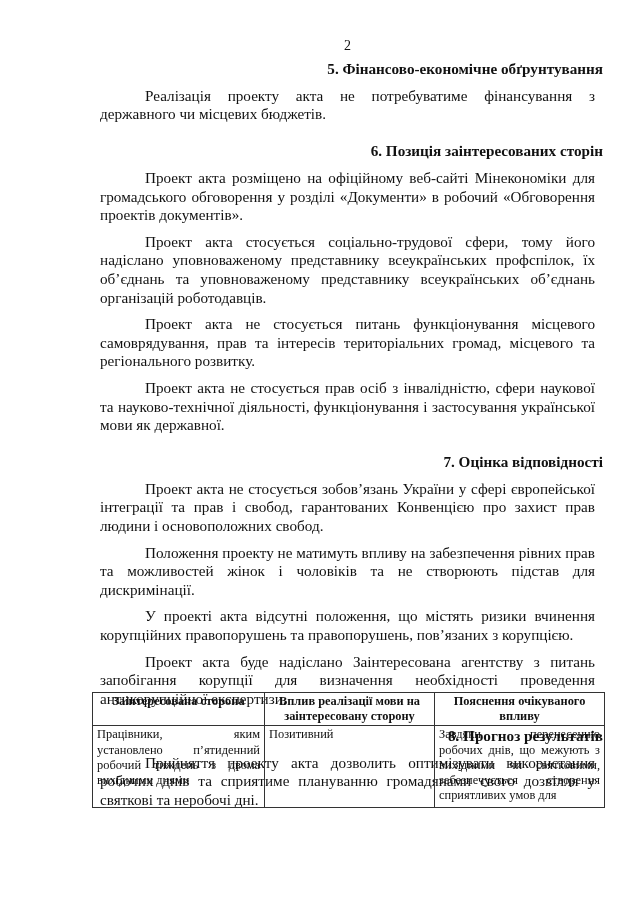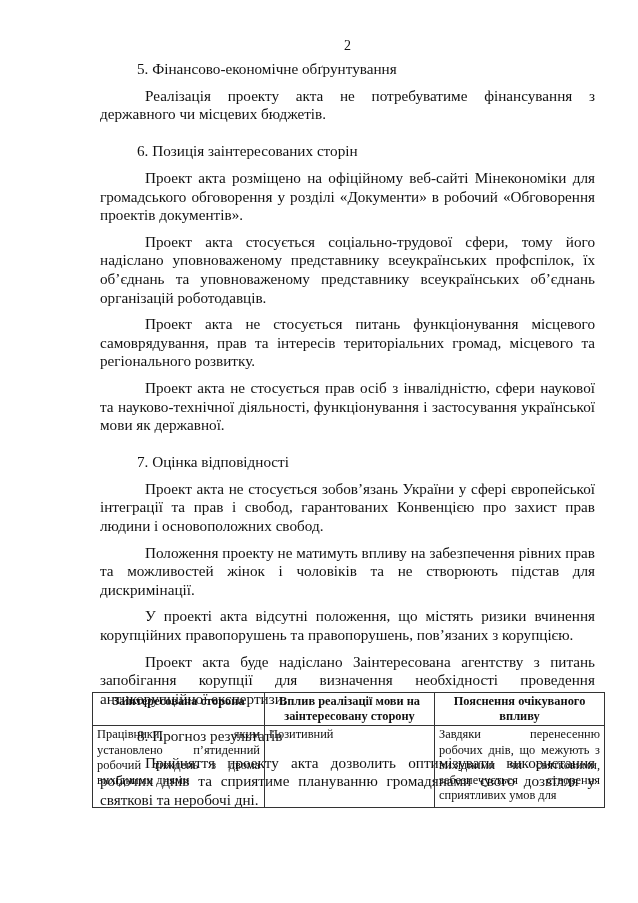--- a/index.html
+++ b/index.html
@@ -1,21 +1,21 @@
 <!DOCTYPE html>
 <html><head>
 <meta charset="utf-8">
 <style>
   html, body { margin: 0; padding: 0; background: #ffffff; }
   body { width: 638px; height: 903px; position: relative; overflow: hidden;
          font-family: "Liberation Serif", "DejaVu Serif", serif; color: #111; }
   .page { position: absolute; left: 92px; top: 0; width: 511px; }
   .page-num { position: absolute; top: 38px; left: 0; width: 100%; text-align: center; font-size: 14px; }
   .content { position: absolute; top: 60px; left: 0; width: 511px; font-size: 15.2px; line-height: 18.6px; }
-  .heading { font-weight: normal; text-indent: 45px; margin: 0; }
+  .heading { font-weight: bold; text-indent: 45px; margin: 0; text-align: right; }
   .para { text-align: justify; text-indent: 45px; margin: 8px; }
   .section { margin-bottom: 18.6px; }
   .tbl { position: absolute; left: 92px; top: 692px; width: 512px; border-collapse: collapse;
          font-size: 12.4px; line-height: 15.2px; table-layout: fixed; }
   .tbl th, .tbl td { border: 1px solid #333; padding: 1px 4px; vertical-align: top; }
   .tbl th { font-weight: bold; text-align: center; }
   .tbl td.just { text-align: justify; }
   .tbl td { height: 63px; }
   .cut { overflow: hidden; height: 79px; }
 </style>

